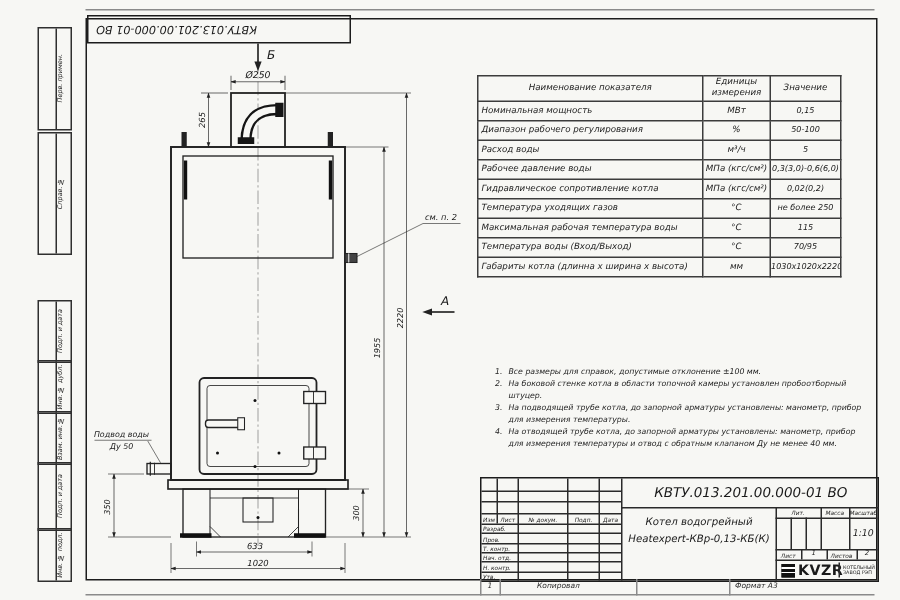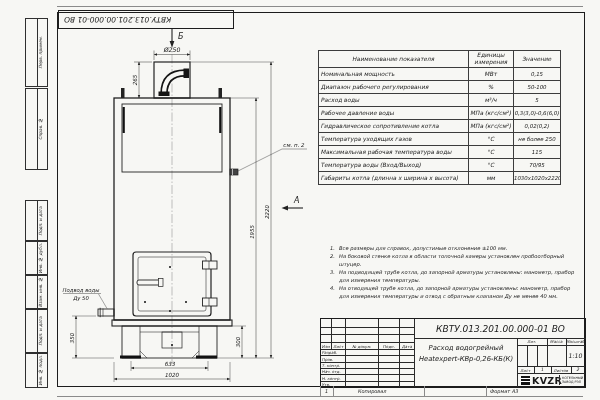--- a/index.html
+++ b/index.html
@@ -311,22 +311,22 @@
     <div class="lbl" style="left:1px;top:31.3px;">Разраб.</div>
     <div class="lbl" style="left:1px;top:37.6px;">Пров.</div>
     <div class="lbl" style="left:1px;top:43.9px;">Т. контр.</div>
     <div class="lbl" style="left:1px;top:50.2px;">Нач. отд.</div>
     <div class="lbl" style="left:1px;top:56.5px;">Н. контр.</div>
     <div class="lbl" style="left:1px;top:62.8px;">Утв.</div>
 
     <div class="desig">КВТУ.013.201.00.000-01 ВО</div>
 
     <div class="dname">
-      <div>Расход водогрейный</div>
-      <div>Heatexpert-КВр-0,26-КБ(К)</div>
+      <div>Котел водогрейный</div>
+      <div>Heatexpert-КВр-0,13-КБ(К)</div>
     </div>
 
     <div class="l" style="left:196px;top:19px;width:0.8px;height:49px;"></div>
     <div class="l" style="left:196px;top:26px;width:68px;height:0.7px;"></div>
     <div class="l" style="left:226px;top:19px;width:0.7px;height:28px;"></div>
     <div class="l" style="left:245px;top:19px;width:0.7px;height:28px;"></div>
     <div class="l" style="left:206px;top:26px;width:0.6px;height:21px;"></div>
     <div class="l" style="left:216px;top:26px;width:0.6px;height:21px;"></div>
     <div class="l" style="left:196px;top:47px;width:68px;height:0.7px;"></div>
     <div class="l" style="left:196px;top:54px;width:68px;height:0.7px;"></div>

